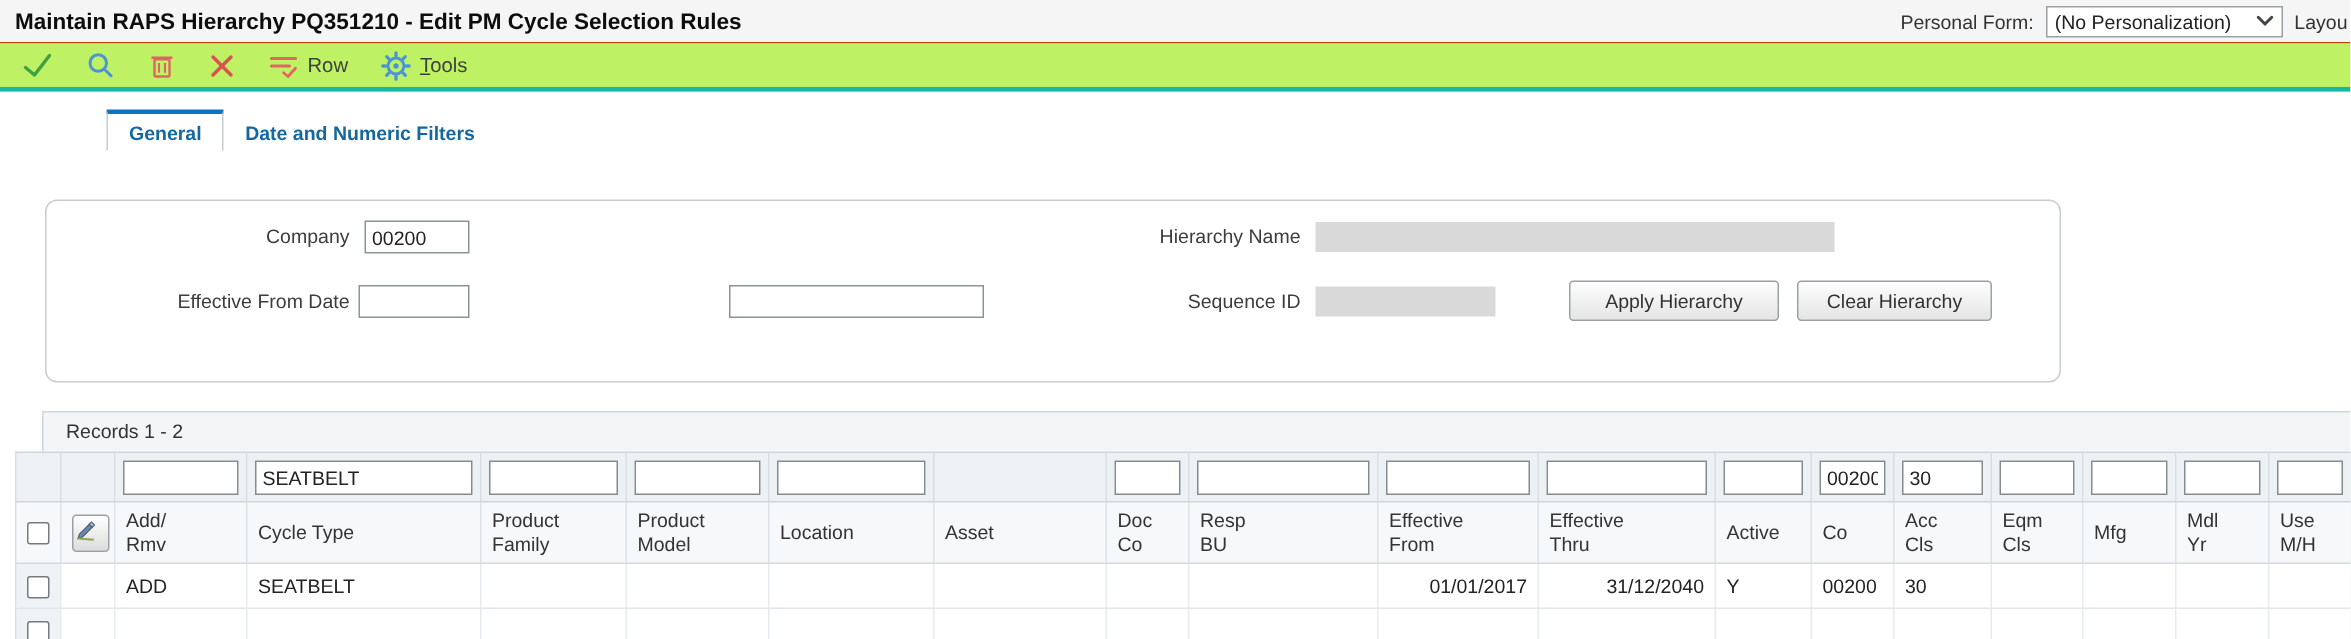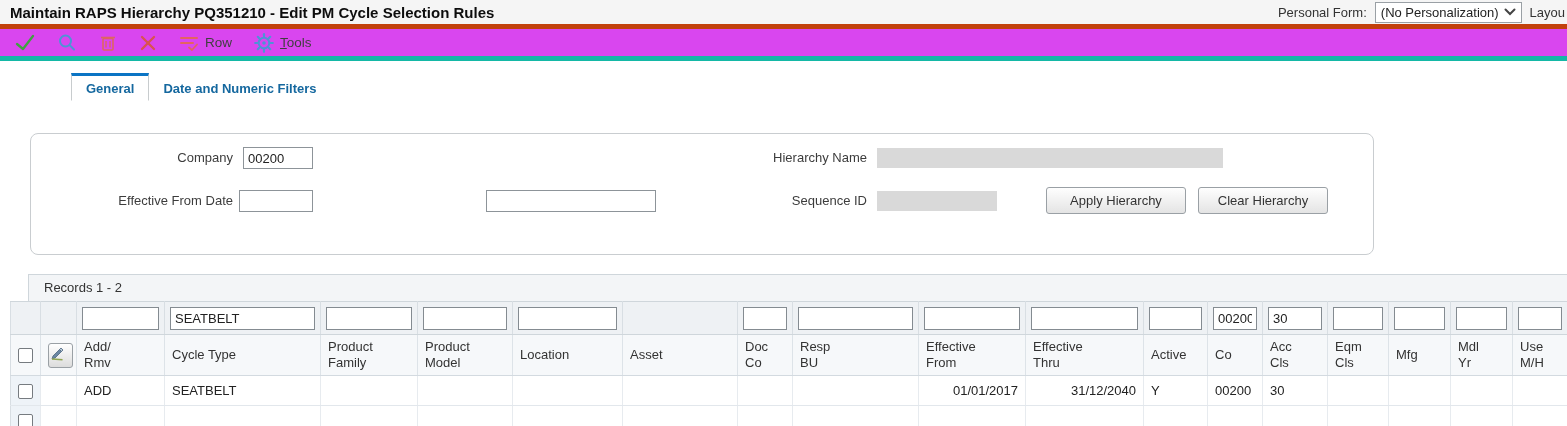--- a/index.html
+++ b/index.html
@@ -1,30 +1,30 @@
 <!DOCTYPE html>
 <html><head>
 <meta charset="utf-8">
 <style>
   * { box-sizing: border-box; margin: 0; padding: 0; }
   html,body { width:1567px; height:426px; background:#fff; overflow:hidden;
     font-family:"Liberation Sans", sans-serif; color:#222; position:relative; }
 
   
-  .titlebar { height:29px; background:#f5f5f5; border-bottom:5px solid #c2410c;
+  .titlebar { height:29px; background:#f5f5f5; border-bottom:1px solid #c2410c;
     display:flex; align-items:center; padding:0 2px 0 10px; }
   .title { font-size:15px; font-weight:bold; color:#0d0d0d; white-space:nowrap; }
   .tb-right { margin-left:auto; display:flex; align-items:center; gap:8px; white-space:nowrap; }
   .pf-label { font-size:13px; color:#333; }
   .pf-select { height:21px; border:1px solid #9aa0a5; background:#fff; display:flex;
-    align-items:center; gap:5px; padding:0 5px; font-size:13px; color:#222; cursor:pointer; }
+    align-items:center; gap:16px; padding:0 5px; font-size:13px; color:#222; cursor:pointer; }
   .layout-label { font-size:13px; color:#333; }
 
   
-  .toolbar { height:32px; background:#d946ef; border-bottom:5px solid #14b8a6;
+  .toolbar { height:32px; background:#bef264; border-bottom:3px solid #14b8a6;
     display:flex; align-items:center; padding-left:4px; }
   .tbtn { display:flex; align-items:center; gap:6px; padding:0 11px; height:32px; cursor:pointer; }
   .tbtn svg { display:block; }
   .tbtn-label { font-size:13.5px; color:#3f3f3f; }
   .u { text-decoration:underline; }
 
   
   .tabs { position:absolute; left:71px; top:73px; display:flex; height:27px; z-index:2; }
   .tab { display:flex; align-items:center; padding:0 14px; font-size:13px; font-weight:bold;
     color:#15689f; cursor:pointer; }

